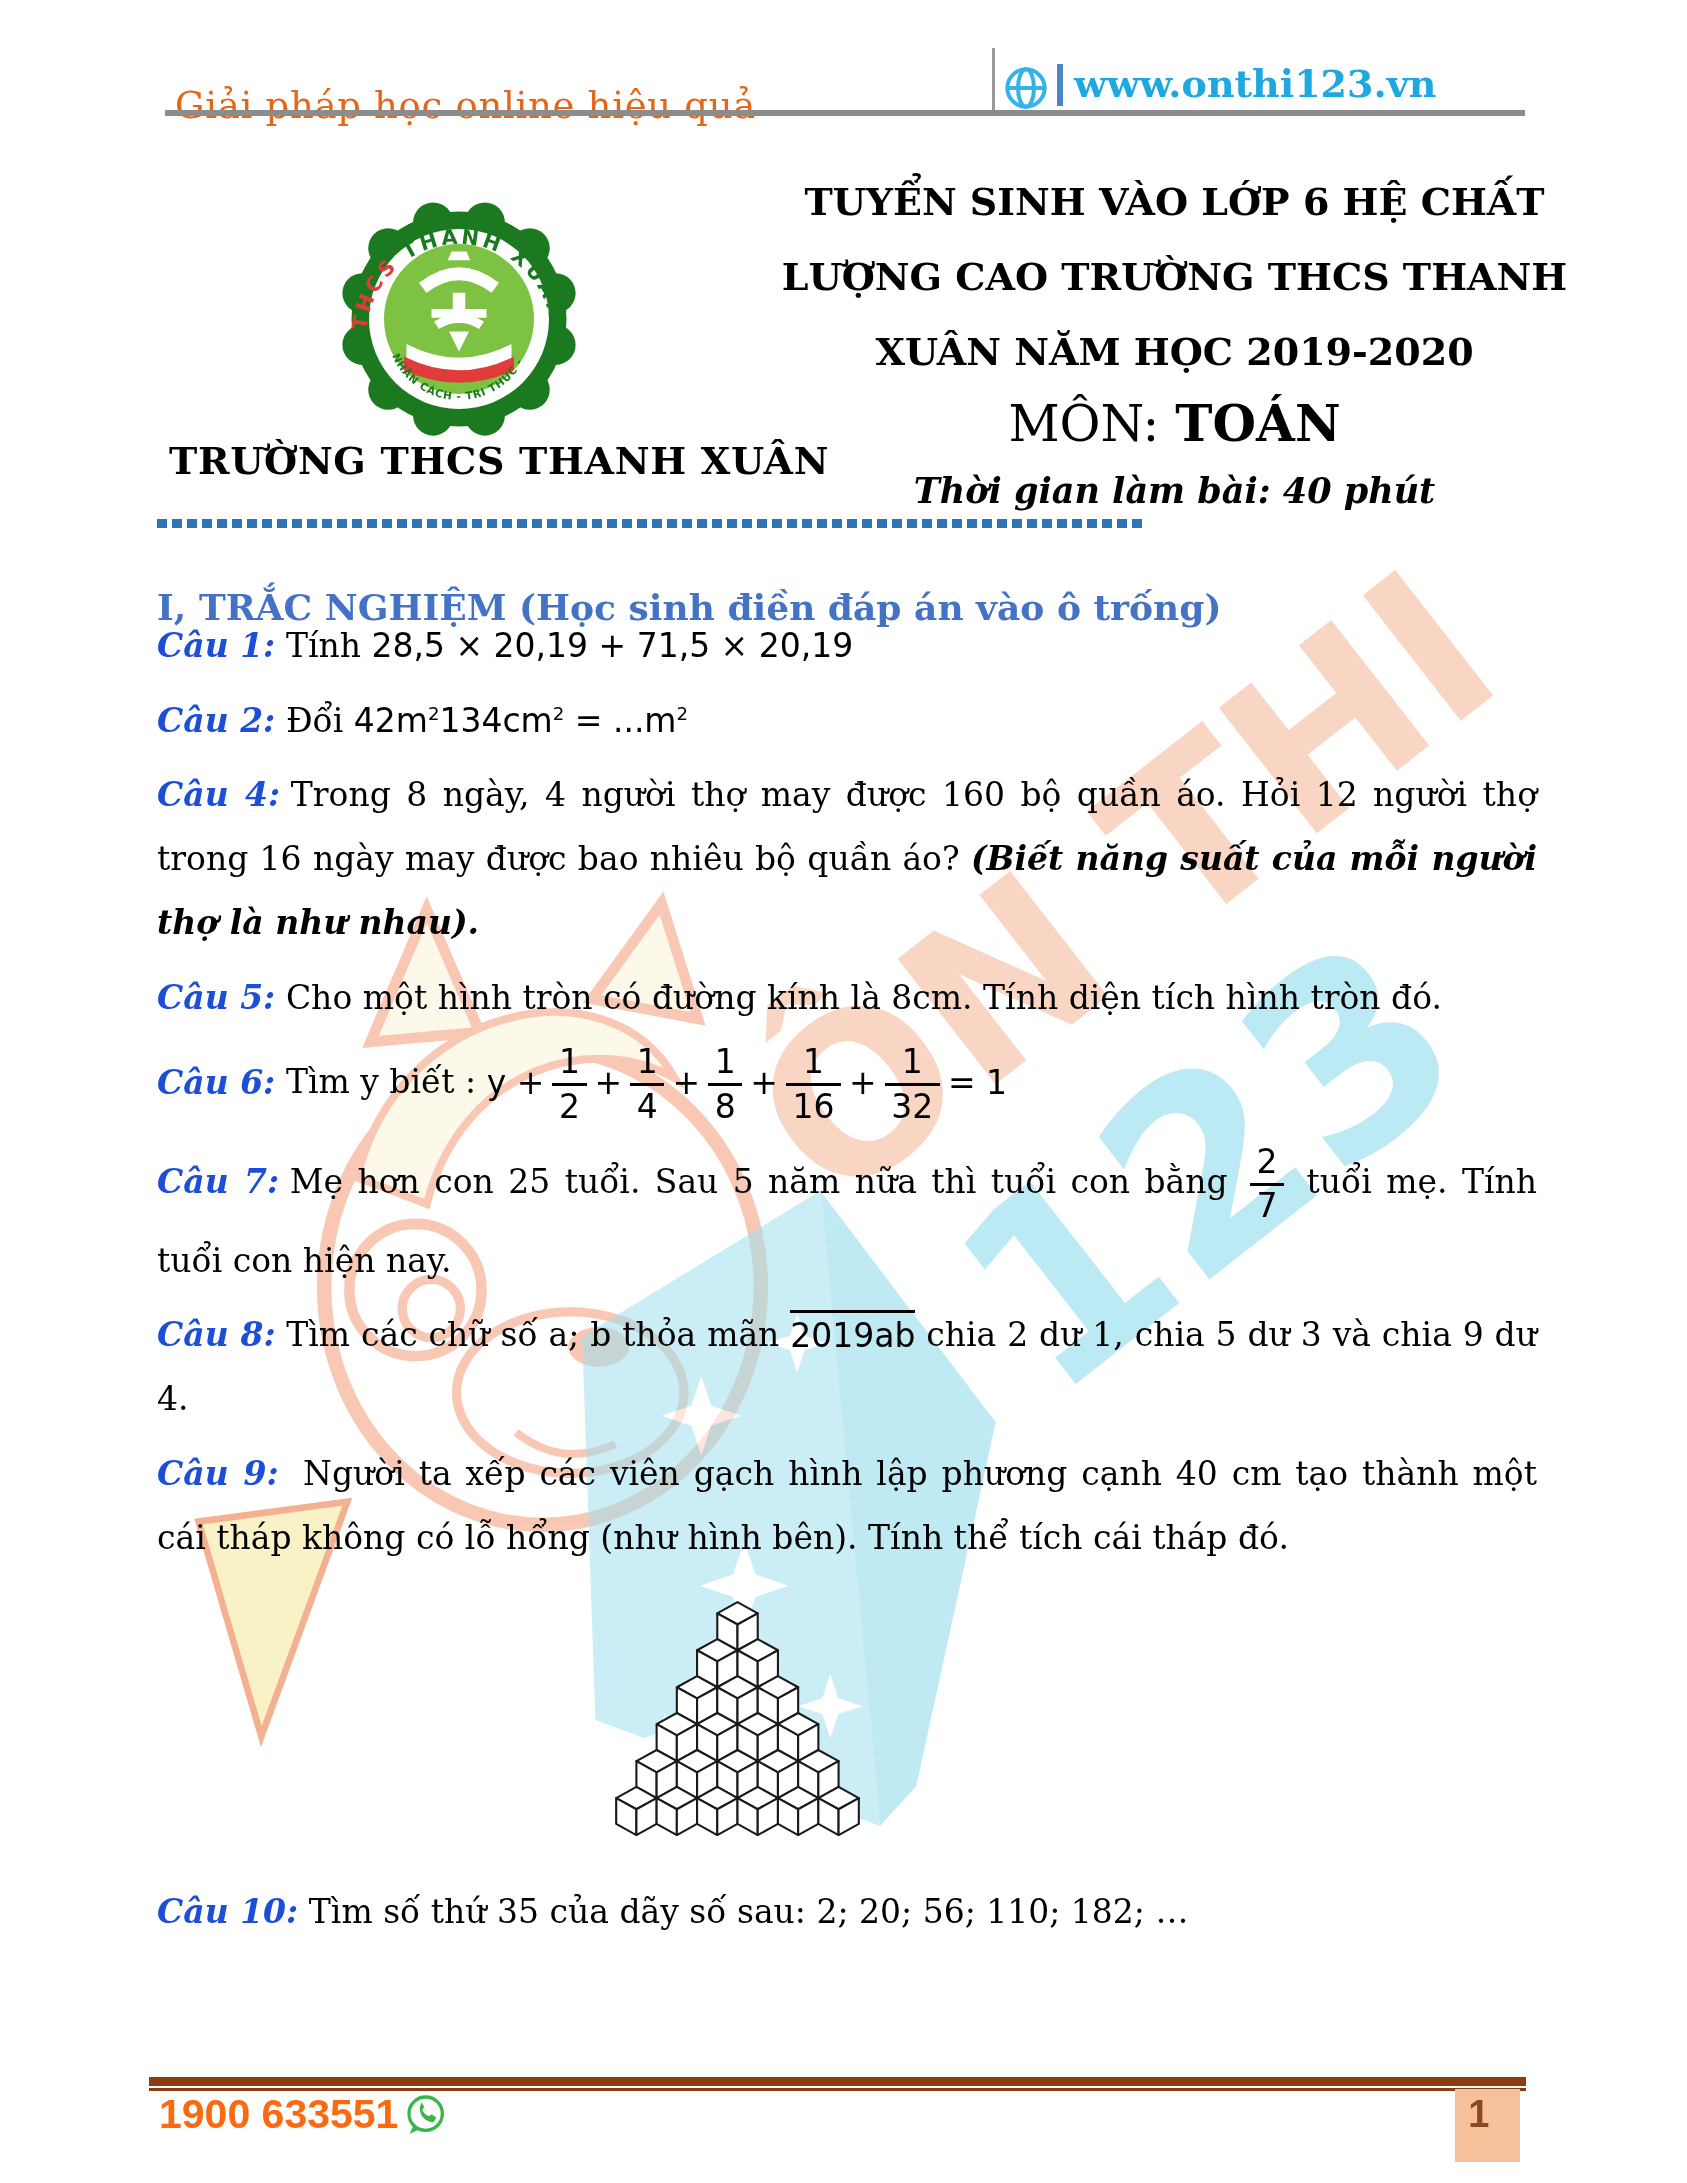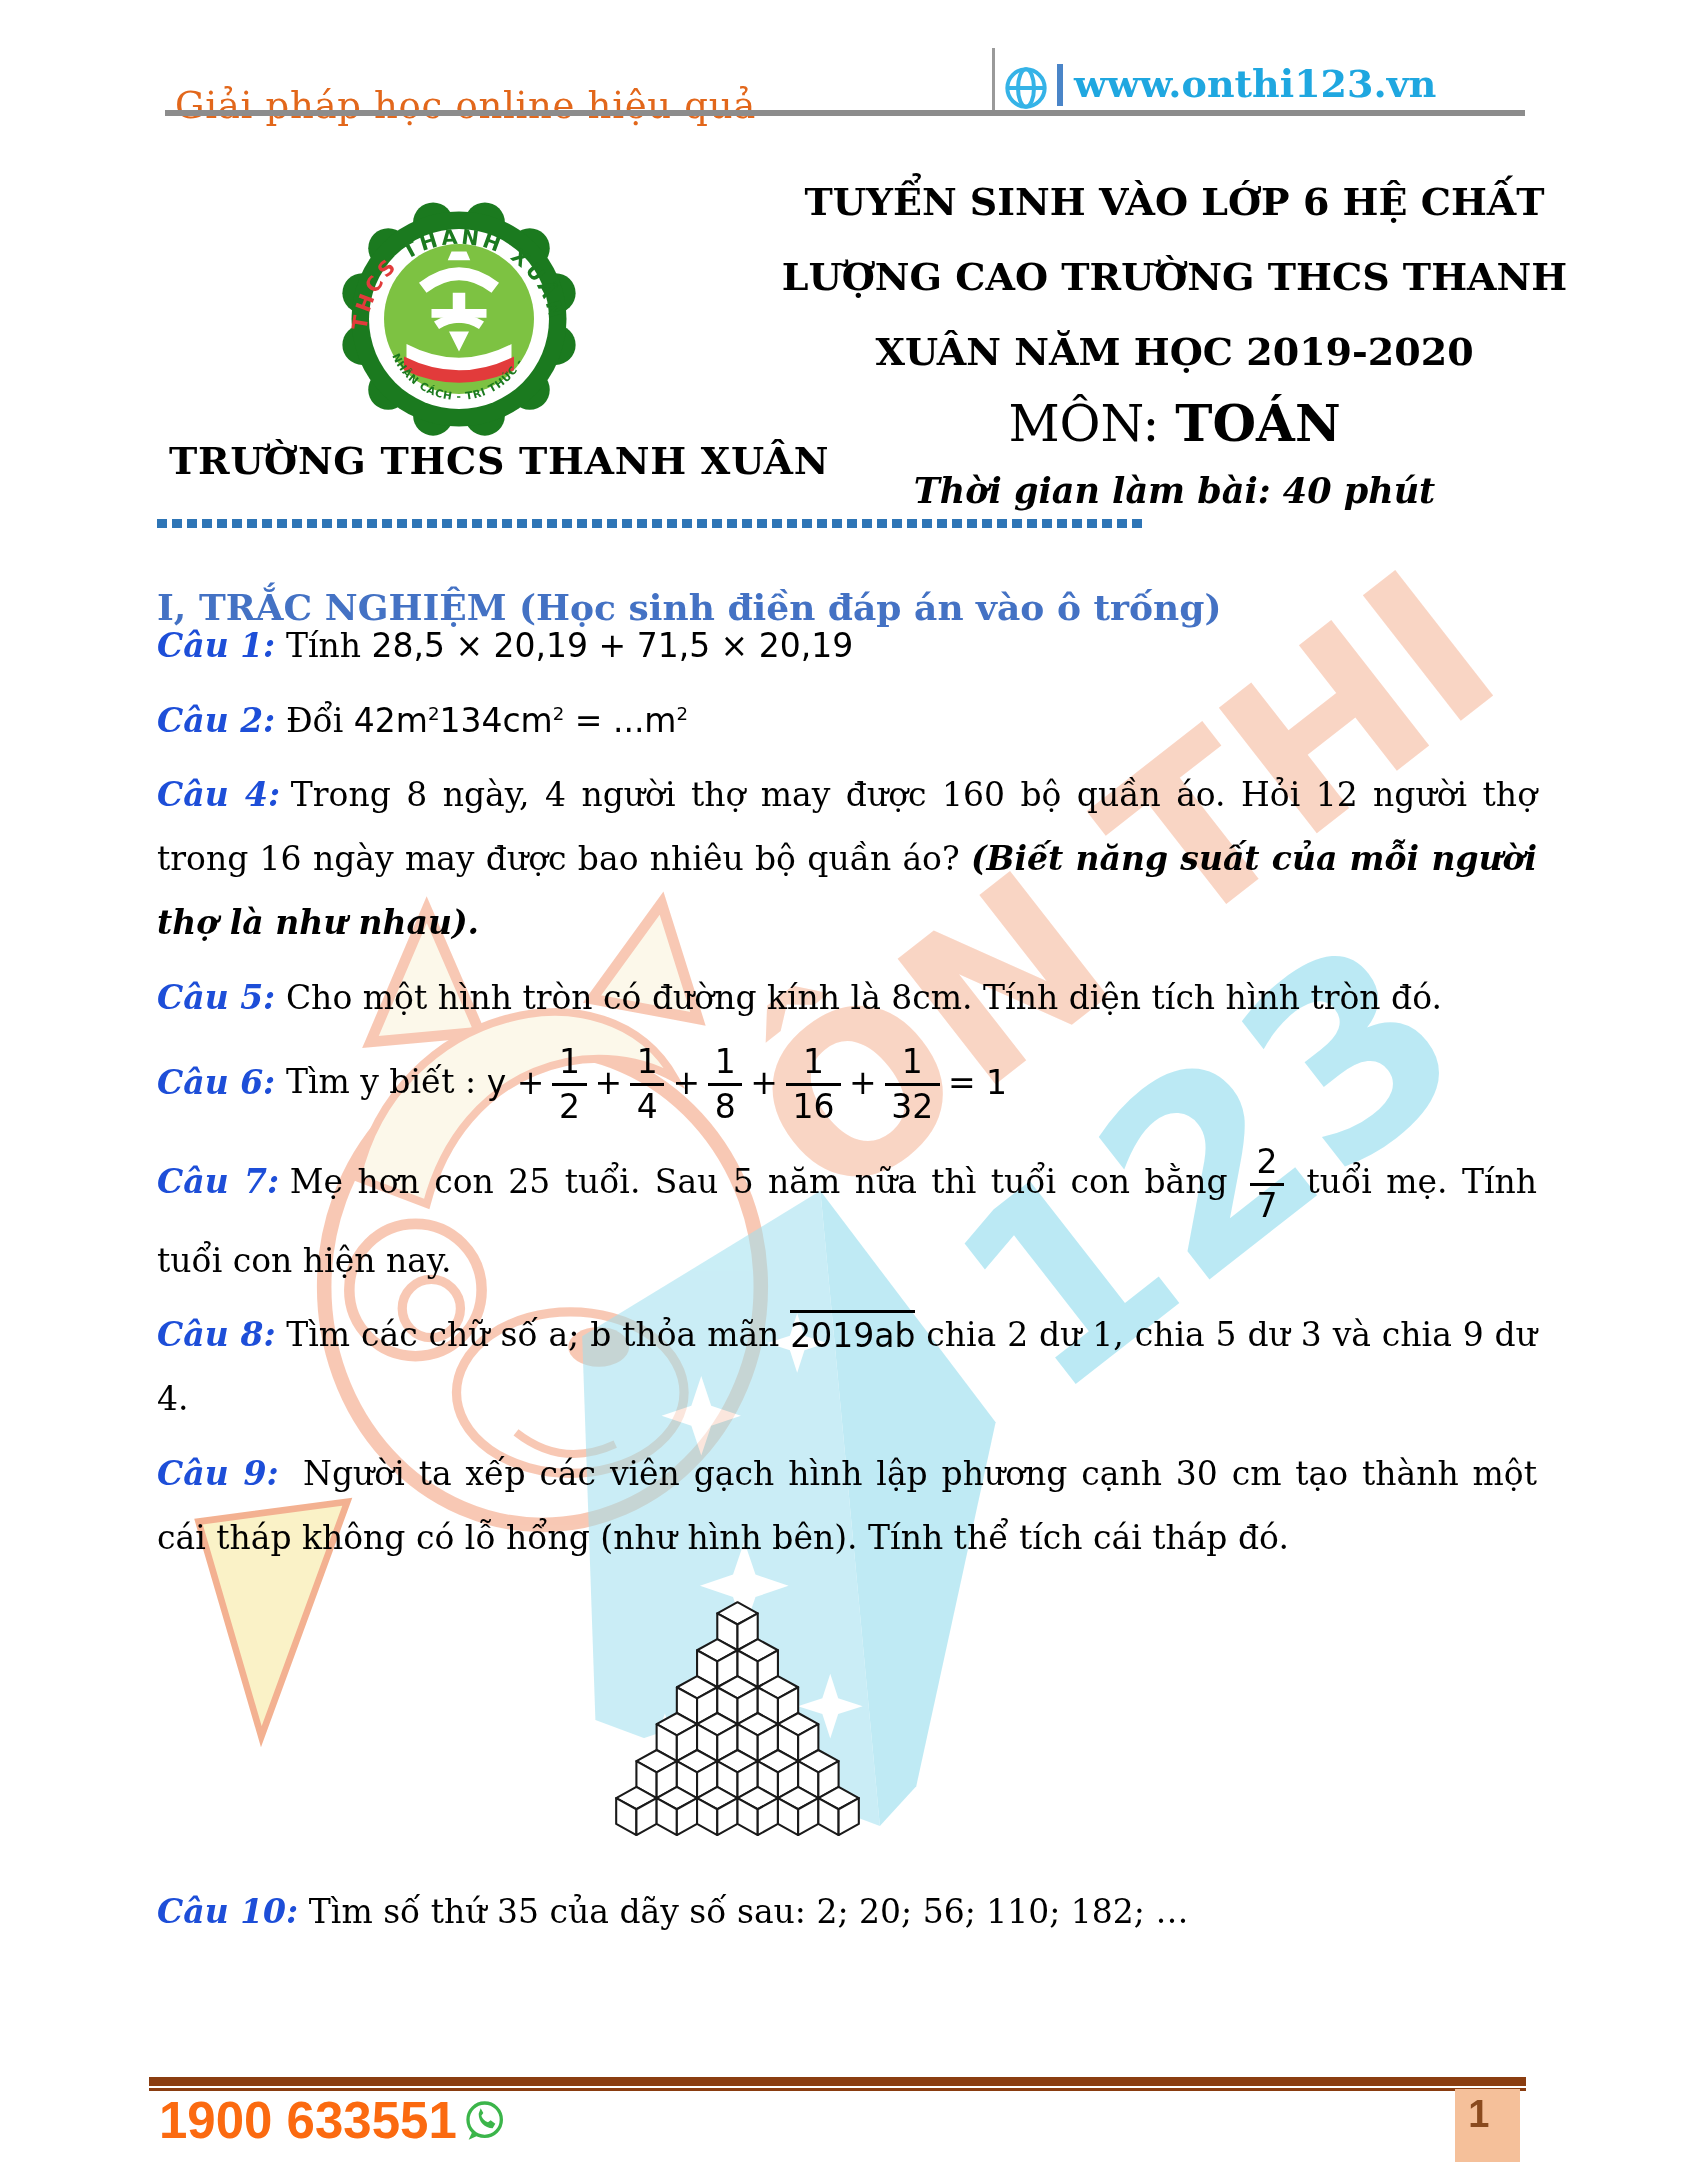--- a/index.html
+++ b/index.html
@@ -42,21 +42,21 @@
         font-family:"DejaVu Sans",sans-serif;margin:4px 8px;line-height:1.1;}
   .frac .num{display:block;padding:0 6.6px 2.6px 6.6px;border-bottom:3.3px solid #000;}
   .frac .den{display:block;padding:2.6px 6.6px 0 6.6px;}
   .over{font-family:"DejaVu Sans",sans-serif;border-top:3.3px solid #000;padding-top:2.6px;}
   .figure{margin:28px 0 17px 455px;width:251px;}
 
   
   .footer-bar-thick{position:absolute;left:149px;top:2077px;width:1377px;height:8.6px;background:#8A3D10;}
   .footer-bar-thin{position:absolute;left:149px;top:2088px;width:1377px;height:3.3px;background:#8A3D10;}
   .footer-phone{position:absolute;left:159px;top:2091px;display:flex;align-items:center;gap:5px;
-      font-family:"Liberation Sans",sans-serif;font-size:51px;font-weight:bold;color:#FB6A10;}
+      font-family:"Liberation Sans",sans-serif;font-size:41px;font-weight:bold;color:#FB6A10;}
   .page-box{position:absolute;left:1455px;top:2089px;width:65px;height:73px;background:#F5C09A;}
   .page-num{font-family:"Liberation Sans",sans-serif;font-size:38px;font-weight:bold;color:#8A4A1E;
       padding:4px 0 0 13.2px;}
 </style>
 </head>
 <body>
 
 <div class="page">
 
   <svg class="layer wm" viewBox="0 0 2550 3300">
@@ -162,21 +162,21 @@
     <div class="section-heading">I, TRẮC NGHIỆM (Học sinh điền đáp án vào ô trống)</div>
 
     <div class="questions" id="questions">
         <p class="q"><span class="q-label">Câu 1:</span><span>Tính </span><span class="math">28,5 × 20,19 + 71,5 × 20,19</span></p>
         <p class="q"><span class="q-label">Câu 2:</span><span>Đổi </span><span class="math">42m</span><span class="math"><sup>2</sup></span><span class="math">134cm</span><span class="math"><sup>2</sup></span><span class="math"> = ...m</span><span class="math"><sup>2</sup></span></p>
         <p class="q"><span class="q-label">Câu 4:</span><span>Trong 8 ngày, 4 người thợ may được 160 bộ quần áo. Hỏi 12 người thợ trong 16 ngày may được bao nhiêu bộ quần áo?  </span><span class="note">(Biết năng suất của mỗi người thợ là như nhau).</span></p>
         <p class="q"><span class="q-label">Câu 5:</span><span>Cho một hình tròn có đường kính là 8cm. Tính diện tích hình tròn đó.</span></p>
         <p class="q"><span class="q-label">Câu 6:</span><span>Tìm y biết : </span><span class="math">y +</span><span class="frac"><span class="num">1</span><span class="den">2</span></span><span class="math">+</span><span class="frac"><span class="num">1</span><span class="den">4</span></span><span class="math">+</span><span class="frac"><span class="num">1</span><span class="den">8</span></span><span class="math">+</span><span class="frac"><span class="num">1</span><span class="den">16</span></span><span class="math">+</span><span class="frac"><span class="num">1</span><span class="den">32</span></span><span class="math">= 1</span></p>
         <p class="q"><span class="q-label">Câu 7:</span><span>Mẹ hơn con 25 tuổi. Sau 5 năm nữa thì tuổi con bằng </span><span class="frac"><span class="num">2</span><span class="den">7</span></span><span> tuổi mẹ. Tính tuổi con hiện nay.</span></p>
         <p class="q"><span class="q-label">Câu 8:</span><span>Tìm các chữ số a; b thỏa mãn </span><span class="over">2019ab</span><span> chia 2 dư 1, chia 5 dư 3 và chia 9 dư 4.</span></p>
-        <p class="q"><span class="q-label">Câu 9:</span><span> Người ta xếp các viên gạch hình lập phương cạnh 30 cm tạo thành một cái tháp không có lỗ hổng (như hình bên). Tính thể tích cái tháp đó.</span></p>
+        <p class="q"><span class="q-label">Câu 9:</span><span> Người ta xếp các viên gạch hình lập phương cạnh 40 cm tạo thành một cái tháp không có lỗ hổng (như hình bên). Tính thể tích cái tháp đó.</span></p>
         <div class="figure"><svg viewBox="0 0 360 350" width="251">
             <polygon points="180,6 209,22 180,38 151,22" fill="#ffffff" stroke="#1a1a1a" stroke-width="3" stroke-linejoin="round"></polygon>
             <polygon points="151,22 180,38 180,75 151,59" fill="#ffffff" stroke="#1a1a1a" stroke-width="3" stroke-linejoin="round"></polygon>
             <polygon points="209,22 180,38 180,75 209,59" fill="#ffffff" stroke="#1a1a1a" stroke-width="3" stroke-linejoin="round"></polygon>
             <polygon points="151,59 180,75 151,91 122,75" fill="#ffffff" stroke="#1a1a1a" stroke-width="3" stroke-linejoin="round"></polygon>
             <polygon points="122,75 151,91 151,128 122,112" fill="#ffffff" stroke="#1a1a1a" stroke-width="3" stroke-linejoin="round"></polygon>
             <polygon points="180,75 151,91 151,128 180,112" fill="#ffffff" stroke="#1a1a1a" stroke-width="3" stroke-linejoin="round"></polygon>
             <polygon points="209,59 238,75 209,91 180,75" fill="#ffffff" stroke="#1a1a1a" stroke-width="3" stroke-linejoin="round"></polygon>
             <polygon points="180,75 209,91 209,128 180,112" fill="#ffffff" stroke="#1a1a1a" stroke-width="3" stroke-linejoin="round"></polygon>
             <polygon points="238,75 209,91 209,128 238,112" fill="#ffffff" stroke="#1a1a1a" stroke-width="3" stroke-linejoin="round"></polygon>

